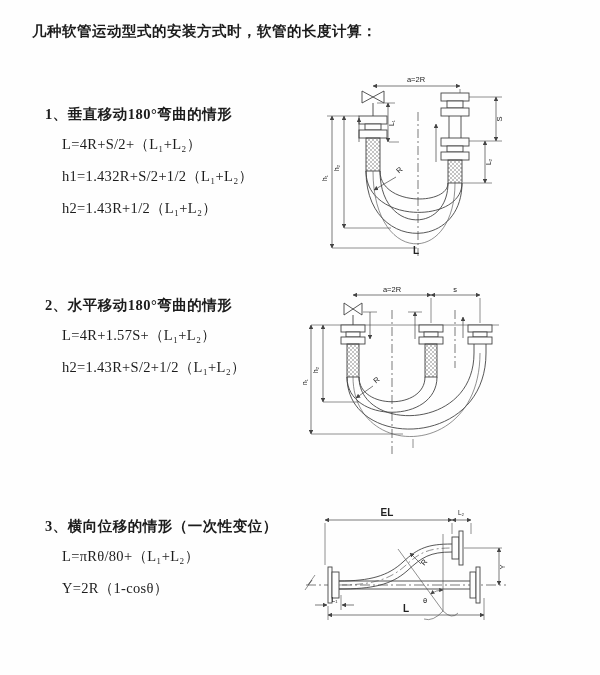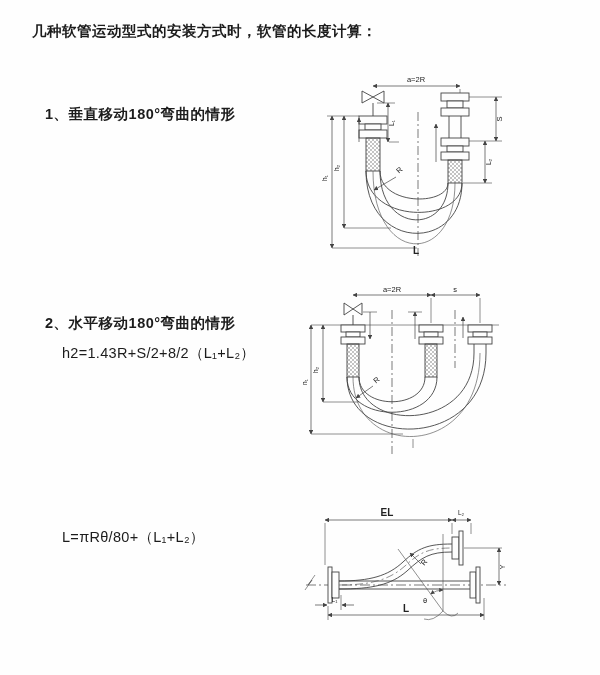--- a/index.html
+++ b/index.html
@@ -1,24 +1,24 @@
 <!DOCTYPE html>
 <html><head>
 <meta charset="utf-8">
 <style>
   html,body{margin:0;padding:0;background:#ffffff;}
   .page{position:relative;width:600px;height:675px;background:#fefefe;overflow:hidden;
         font-family:"Liberation Sans","DejaVu Sans",sans-serif;color:#1c1c1c;}
   .title{position:absolute;left:32px;top:22px;font-size:14.5px;font-weight:600;letter-spacing:.5px;}
-  .sec{position:absolute;}
+  .sec{position:absolute;font-family:Liberation Serif, serif;}
   .sec .heading{font-size:14.5px;font-weight:600;letter-spacing:.5px;}
   .sec .formulas{margin-top:11px;margin-left:17px;display:flex;flex-direction:column;gap:13px;}
   .sec .formula{font-size:14.5px;font-weight:500;letter-spacing:.3px;white-space:pre;}
   .sec1{left:45px;top:105px;}
-  .sec2{left:45px;top:314px;}
+  .sec2{left:45px;top:296px;}
   .sec3{left:45px;top:517px;}
   .diag{position:absolute;}
   .d1{left:315px;top:66px;}
   .d2{left:303px;top:282px;}
   .d3{left:300px;top:498px;}
   svg .ln{stroke:#444;stroke-width:.9;fill:none;}
   svg .thin{stroke:#555;stroke-width:.65;fill:none;}
   svg .dim{stroke:#444;stroke-width:.7;fill:none;}
   svg .fit{stroke:#444;stroke-width:.9;fill:#fdfdfd;}
   svg .hose{stroke:#444;stroke-width:.9;fill:url(#hatch1);}
@@ -29,32 +29,40 @@
 </style>
 </head>
 <body>
 
 <div class="page">
 
   <div class="title">几种软管运动型式的安装方式时，软管的长度计算：</div>
 
   <div class="sec sec1">
     <div class="heading">1、垂直移动180°弯曲的情形</div>
+    <div class="formulas">
+      <div class="formula">L=4R+S/2+（L₁+L₂）</div>
+      <div class="formula">h1=1.432R+S/2+1/2（L₁+L₂）</div>
+      <div class="formula">h2=1.43R+1/2（L₁+L₂）</div>
+    </div>
   </div>
 
   <div class="sec sec2">
     <div class="heading">2、水平移动180°弯曲的情形</div>
     <div class="formulas">
-      <div class="formula">h2=1.43R+S/2+8/2（L₁+L₂）</div>
+      <div class="formula">L=4R+1.57S+（L₁+L₂）</div>
+      <div class="formula">h2=1.43R+S/2+1/2（L₁+L₂）</div>
     </div>
   </div>
 
   <div class="sec sec3">
+    <div class="heading">3、横向位移的情形（一次性变位）</div>
     <div class="formulas">
       <div class="formula">L=πRθ/80+（L₁+L₂）</div>
+      <div class="formula">Y=2R（1-cosθ）</div>
     </div>
   </div>
 
   <svg class="diag d1" width="275" height="195" viewBox="0 0 275 195">
     <defs>
       <marker id="arr1" viewBox="0 0 10 10" refX="9" refY="5" markerWidth="6.5" markerHeight="6.5" orient="auto-start-reverse">
         <path d="M0,0L10,5L0,10z" fill="#444"></path>
       </marker>
       <pattern id="hatch1" width="4" height="4" patternUnits="userSpaceOnUse">
         <path d="M0,4L4,0M0,0L4,4" stroke="#888" stroke-width="0.5"></path>

